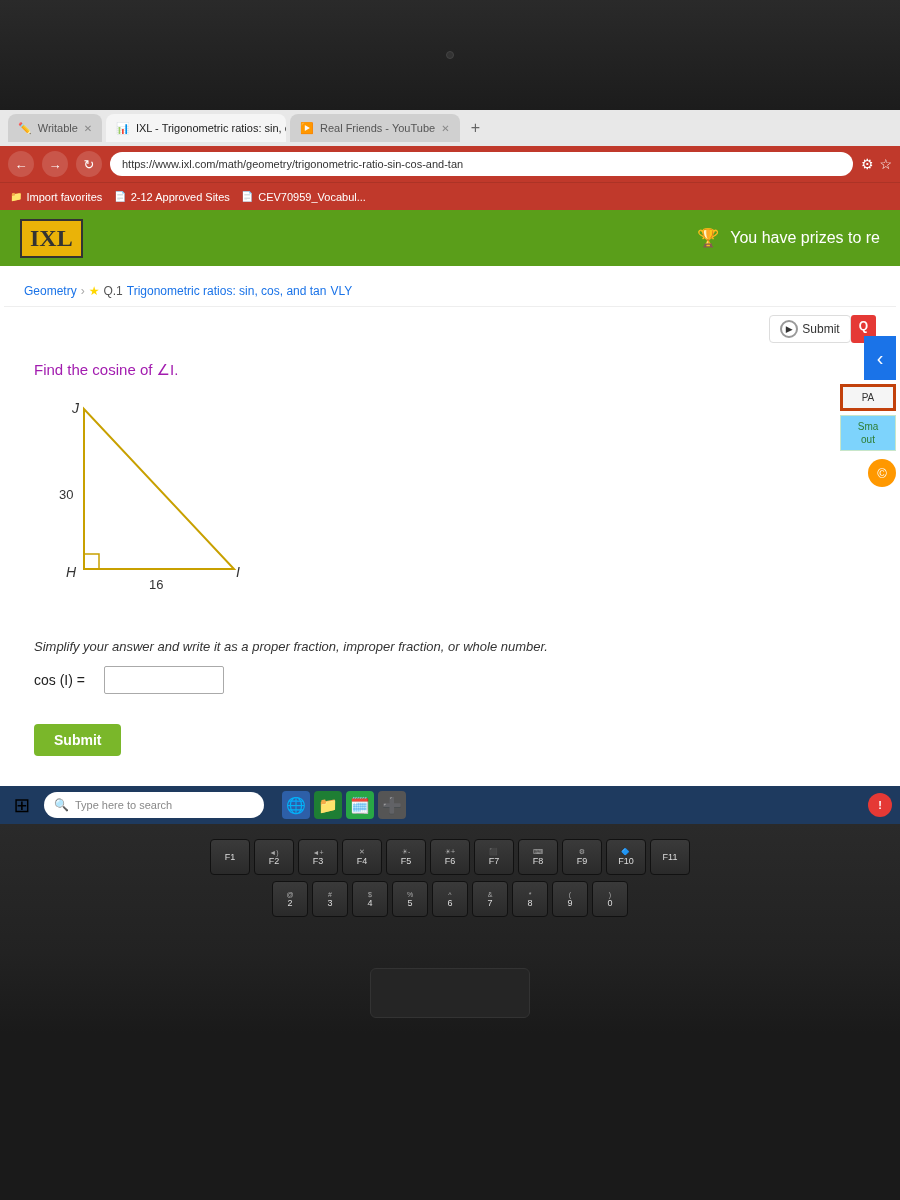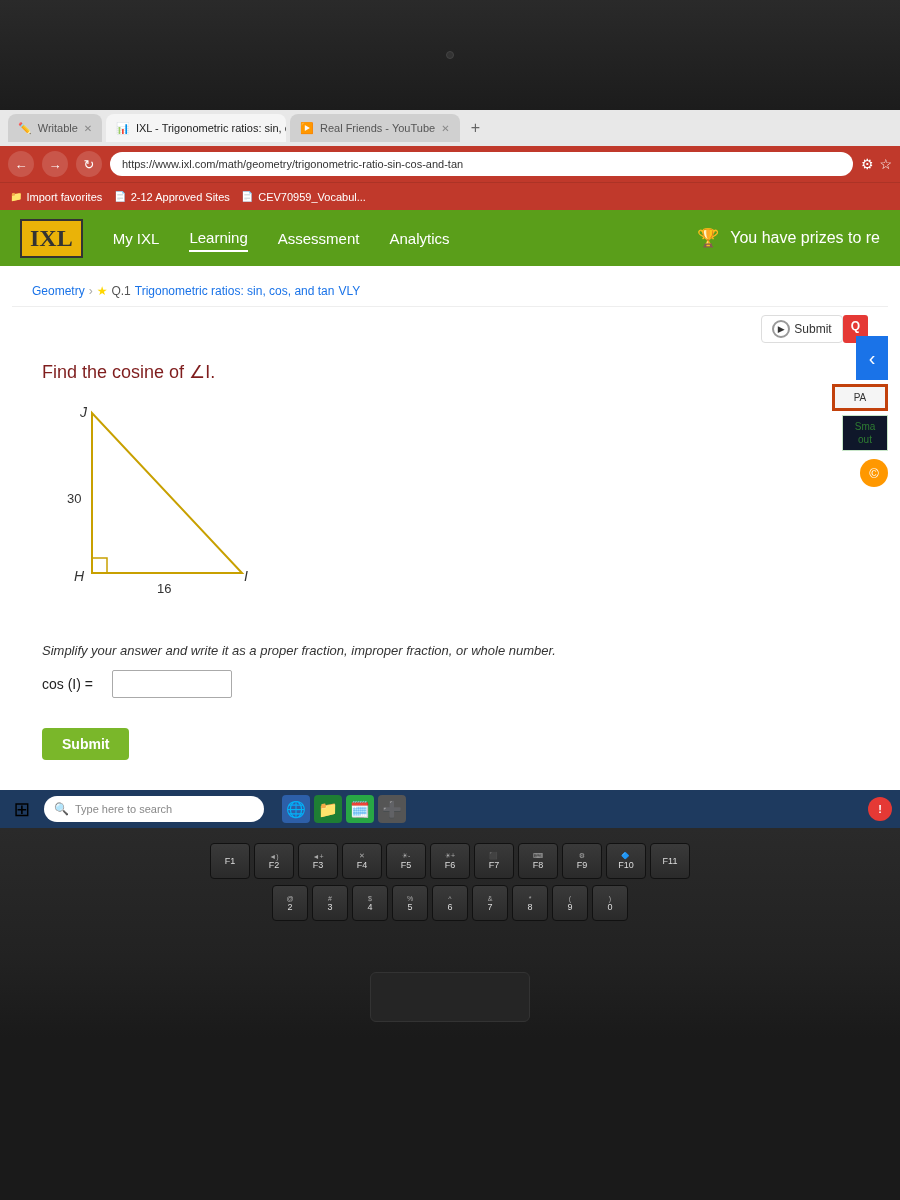--- a/index.html
+++ b/index.html
@@ -217,21 +217,21 @@
 
     .prizes-text {
       color: white;
       font-size: 16px;
     }
 
     
     .content-area {
       background: white;
       min-height: 480px;
-      padding: 10px 12px;
+      padding: 10px 4px;
     }
 
     
     .breadcrumb {
       padding: 8px 20px;
       font-size: 12px;
       color: #555;
       display: flex;
       align-items: center;
       gap: 4px;
@@ -281,22 +281,22 @@
       justify-content: center;
       font-size: 9px;
     }
 
     
     .question-area {
       padding: 10px 30px 20px 30px;
     }
 
     .question-text {
-      font-size: 18px;
-      color: #7f1d1d;
+      font-size: 15px;
+      color: #a21caf;
       margin-bottom: 20px;
       font-weight: 400;
     }
 
     
     .triangle-container {
       margin: 10px 0 20px 20px;
       width: 260px;
       height: 220px;
       position: relative;
@@ -533,26 +533,20 @@
     <div class="bookmark-item">
       <span class="bookmark-icon">📄</span>
       <span>CEV70959_Vocabul...</span>
     </div>
   </div>
 
   <div class="ixl-nav">
     <div class="ixl-logo">
       <span>IXL</span>
     </div>
-    <div class="ixl-nav-links">
-      <a class="ixl-nav-link">My IXL</a>
-      <a class="ixl-nav-link active">Learning</a>
-      <a class="ixl-nav-link">Assessment</a>
-      <a class="ixl-nav-link">Analytics</a>
-    </div>
     <div class="ixl-nav-right">
       <span class="trophy-icon">🏆</span>
       <span class="prizes-text">You have prizes to re</span>
     </div>
   </div>
 
   <div class="content-area">
     <div class="content-wrapper">
 
       <div class="breadcrumb">
@@ -602,21 +596,21 @@
           <input type="text" class="answer-input" placeholder="" style="">
         </div>
 
         
         <button class="submit-btn">Submit</button>
       </div>
 
       <div style="position:absolute; right:0; top:60px; display:flex; flex-direction:column; gap:4px; align-items:flex-end;">
         <div style="background:#1a73e8;color:white;width:32px;height:44px;display:flex;align-items:center;justify-content:center;font-size:20px;cursor:pointer;">‹</div>
         <div style="background:#f5f5f5;border:3px solid #c2410c;width:56px;padding:4px 2px;font-size:10px;color:#333;text-align:center;cursor:pointer;line-height:1.3;">PA</div>
-        <div style="background:#0f172a;border:1px solid #c8e6c9;width:46px;padding:4px 2px;font-size:10px;color:#2e7d32;text-align:center;cursor:pointer;line-height:1.3;">Sma<br>out</div>
+        <div style="background:#7dd3fc;border:1px solid #c8e6c9;width:56px;padding:4px 2px;font-size:10px;color:#2e7d32;text-align:center;cursor:pointer;line-height:1.3;">Sma<br>out</div>
         <div style="background:#ff9800;width:28px;height:28px;border-radius:50%;display:flex;align-items:center;justify-content:center;color:white;font-size:13px;cursor:pointer;margin-top:4px;">©</div>
       </div>
 
     </div>
   </div>
 
   <div class="taskbar">
     <div class="taskbar-icon">
       <span style="font-size:20px;">⊞</span>
     </div>

